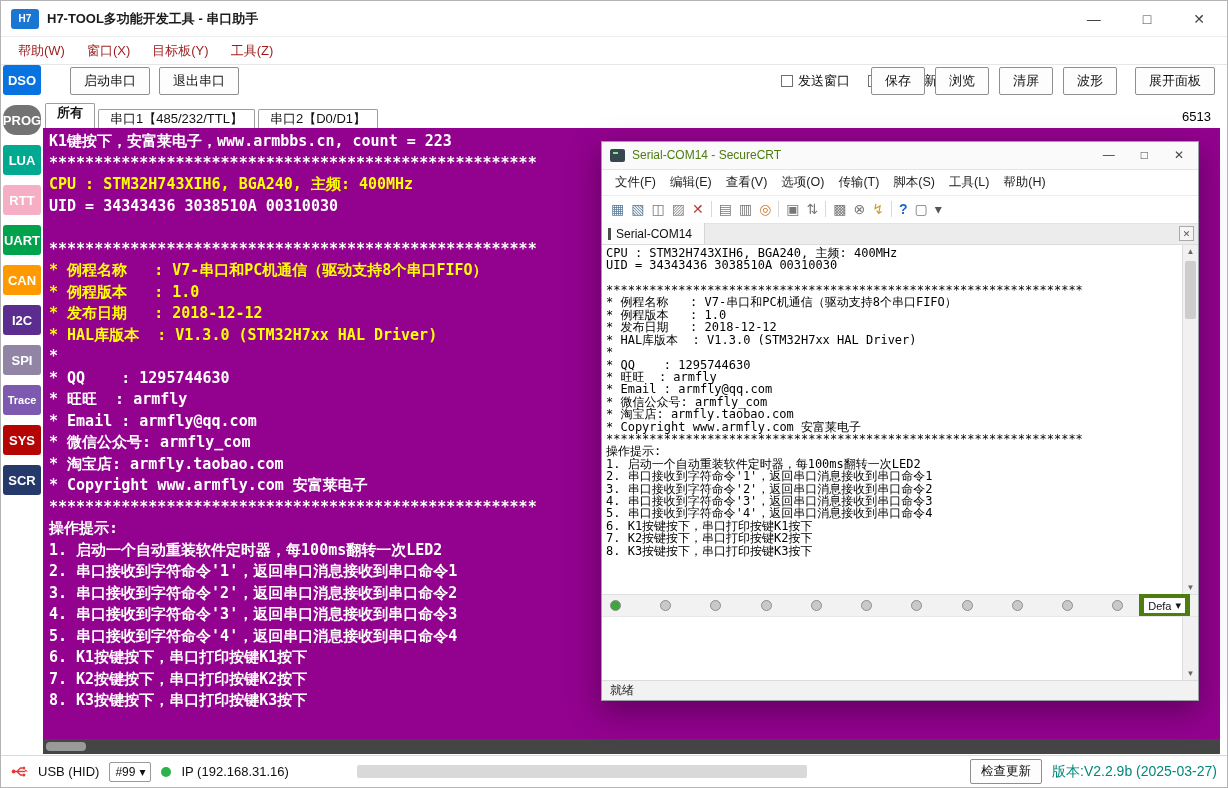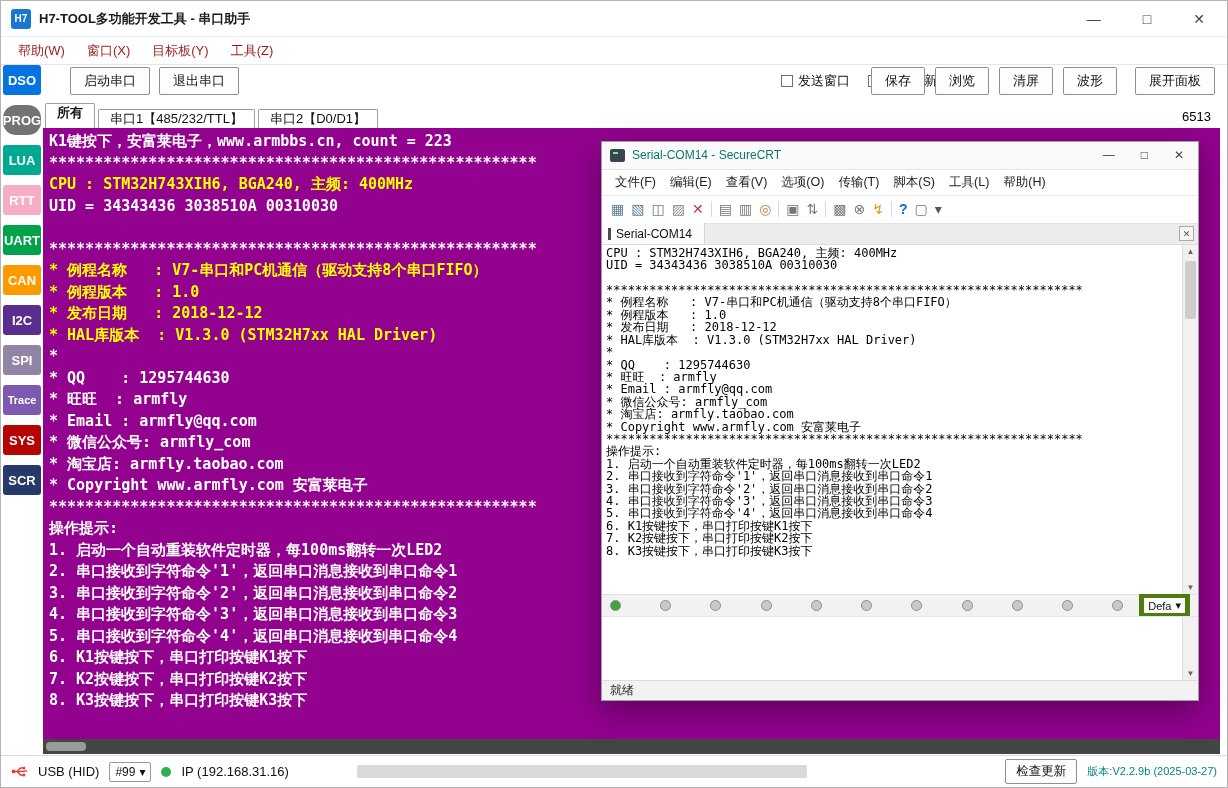--- a/index.html
+++ b/index.html
@@ -7,21 +7,21 @@
   body {
     position: relative;
     font-family: "Liberation Sans", sans-serif;
     background: #ffffff;
     border: 1px solid #b4b4b4;
     overflow: hidden;
     color:#111;
   }
   
   .titlebar { position:absolute; top:0; left:0; right:0; height:36px; background:#fff; display:flex; align-items:center; padding:0 10px; border-bottom:1px solid #ececec; }
-  .app-icon { width:20px; height:20px; background:#1976d2; color:#fff; font-size:10px; font-weight:bold; display:flex; align-items:center; justify-content:center; border-radius:3px; margin-right:8px; }
+  .app-icon { width:28px; height:20px; background:#1976d2; color:#fff; font-size:10px; font-weight:bold; display:flex; align-items:center; justify-content:center; border-radius:3px; margin-right:8px; }
   .app-title { font-size:13px; color:#1a1a1a;font-weight:bold; }
   .win-controls { margin-left:auto; display:flex; gap:42px; padding-right:12px; color:#444; font-size:14px; }
   .win-controls span { cursor:default; }
   .menubar { position:absolute; top:36px; left:0; right:0; height:28px; background:#fff; display:flex; align-items:center; gap:4px; padding:0 8px; border-bottom:1px solid #e6e6e6; }
   .menu-item { font-size:13px; color:#9b1b1b; padding:3px 9px; }
   
   .sidebar { position:absolute; top:64px; left:0; width:42px; bottom:34px; background:#fff; padding-top:0; }
   .side-btn { width:38px; height:30px; margin:0 0 10px 2px; border-radius:3px; color:#fff; font-weight:bold; font-size:13px; display:flex; align-items:center; justify-content:center; cursor:pointer; }
   
   .btn { display:inline-flex; align-items:center; justify-content:center; background:#fdfdfd; border:1px solid #8f8f8f; border-radius:2px; font-size:13px; color:#111; padding:4px 13px; cursor:pointer; }
@@ -38,27 +38,27 @@
   .terminal { position:absolute; left:42px; top:127px; right:7px; bottom:33px; background:#92028e; overflow:hidden; padding:3px 0 0 6px; }
   .terminal .out { font-family:"DejaVu Sans Mono", monospace; font-size:15px; font-weight:bold; line-height:21.5px; color:#fff; }
   .tline { white-space:pre; min-height:21.5px; }
   .hscroll { position:absolute; left:0; right:0; bottom:0; height:15px; background:#454545; }
   .hthumb { position:absolute; left:3px; top:3px; width:40px; height:9px; background:#9a9a9a; border-radius:4px; }
   
   .statusbar { position:absolute; left:0; right:0; bottom:0; height:32px; background:#fff; border-top:1px solid #d9d9d9; display:flex; align-items:center; padding:0 10px; font-size:13px; gap:10px; }
   .combo { border:1px solid #9a9a9a; border-radius:2px; background:#fff; font-size:12px; padding:2px 5px; display:inline-flex; align-items:center; gap:4px; }
   .dot { width:10px; height:10px; border-radius:50%; background:#2bb24c; display:inline-block; }
   .progress { width:450px; height:13px; background:#d9d9d9; border-radius:2px; margin-left:58px; }
-  .version { font-size:11px; }
+  .version { font-size:14px; }
   
   .crt { position:absolute; left:600px; top:140px; width:598px; height:560px; background:#fff; border:1px solid #9aa0a6; box-shadow:0 10px 30px rgba(0,0,0,.35); display:flex; flex-direction:column; z-index:20; }
   .crt-titlebar { height:28px; background:#fafafa; display:flex; align-items:center; padding:0 8px; gap:7px; border-bottom:1px solid #e4e4e4; }
   .crt-app-icon { width:15px; height:13px; background:#37474f; border-radius:2px; position:relative; }
   .crt-app-icon:after { content:""; position:absolute; left:3px; top:3px; width:5px; height:2px; background:#8de08d; }
-  .crt-title { font-size:12px; color:#0f766e; }
+  .crt-title { font-size:12px; color:#4d7c0f; }
   .crt-ctrls { margin-left:auto; display:flex; gap:26px; color:#444; font-size:12px; padding-right:6px; }
   .crt-menubar { height:26px; display:flex; align-items:center; padding:0 6px; border-bottom:1px solid #ececec; }
   .crt-menu-item { font-size:12.5px; color:#222; padding:3px 7px; }
   .crt-toolbar { height:28px; display:flex; align-items:center; gap:7px; padding:0 9px; border-bottom:1px solid #e3e3e3; }
   .crt-icon { font-size:14px; line-height:14px; cursor:pointer; }
   .crt-sep { width:1px; height:16px; background:#d8d8d8; }
   .crt-tabbar { height:21px; background:#ececec; display:flex; align-items:center; border-bottom:1px solid #dcdcdc; }
   .crt-tab { background:#fcfcfc; height:21px; display:inline-flex; align-items:center; gap:5px; padding:0 12px 0 6px; font-size:12px; border-right:1px solid #d5d5d5; }
   .crt-tab-ind { width:3px; height:12px; background:#4c4c4c; }
   .crt-tab-close { margin-left:auto; margin-right:4px; width:15px; height:15px; border:1px solid #aaa; background:#f5f5f5; font-size:9px; display:flex; align-items:center; justify-content:center; color:#555; cursor:pointer; }

